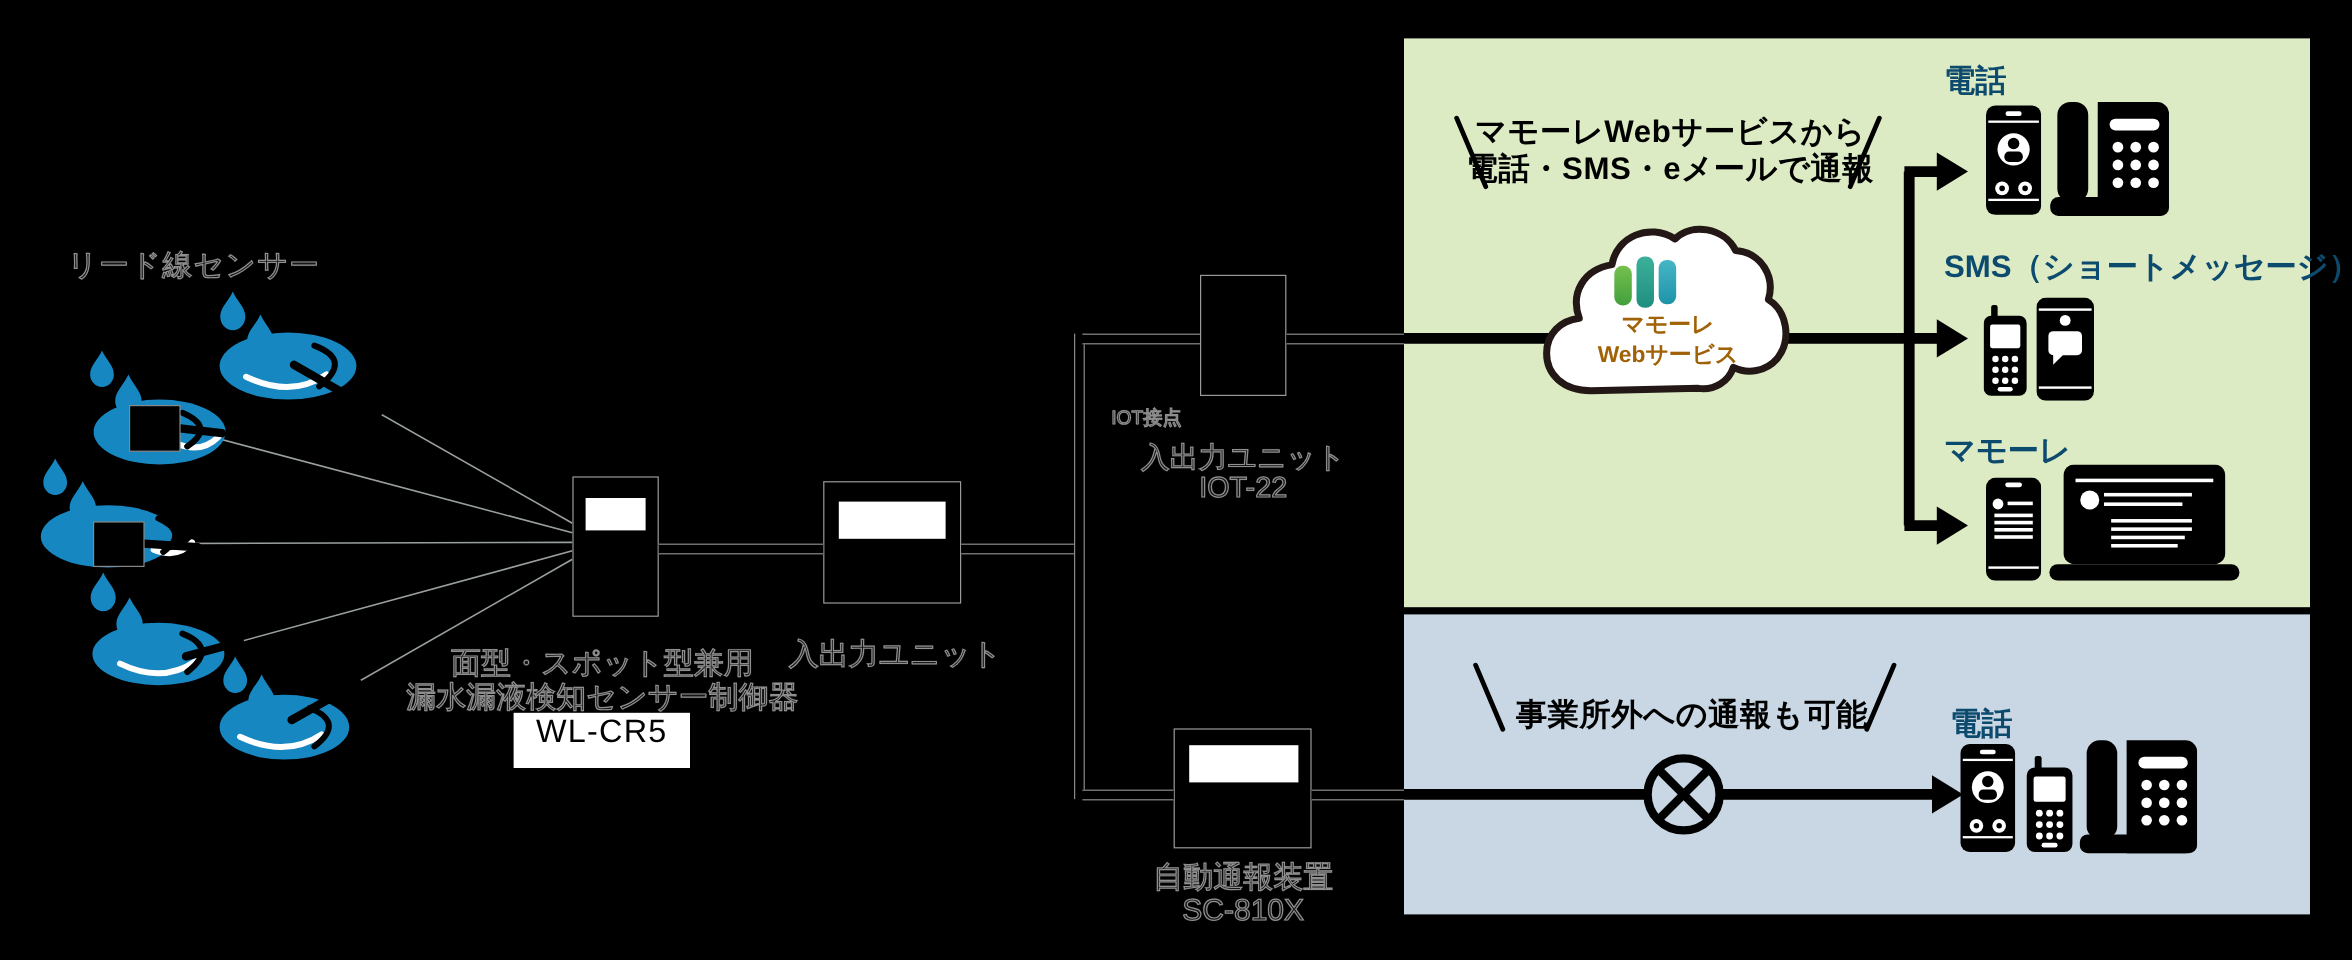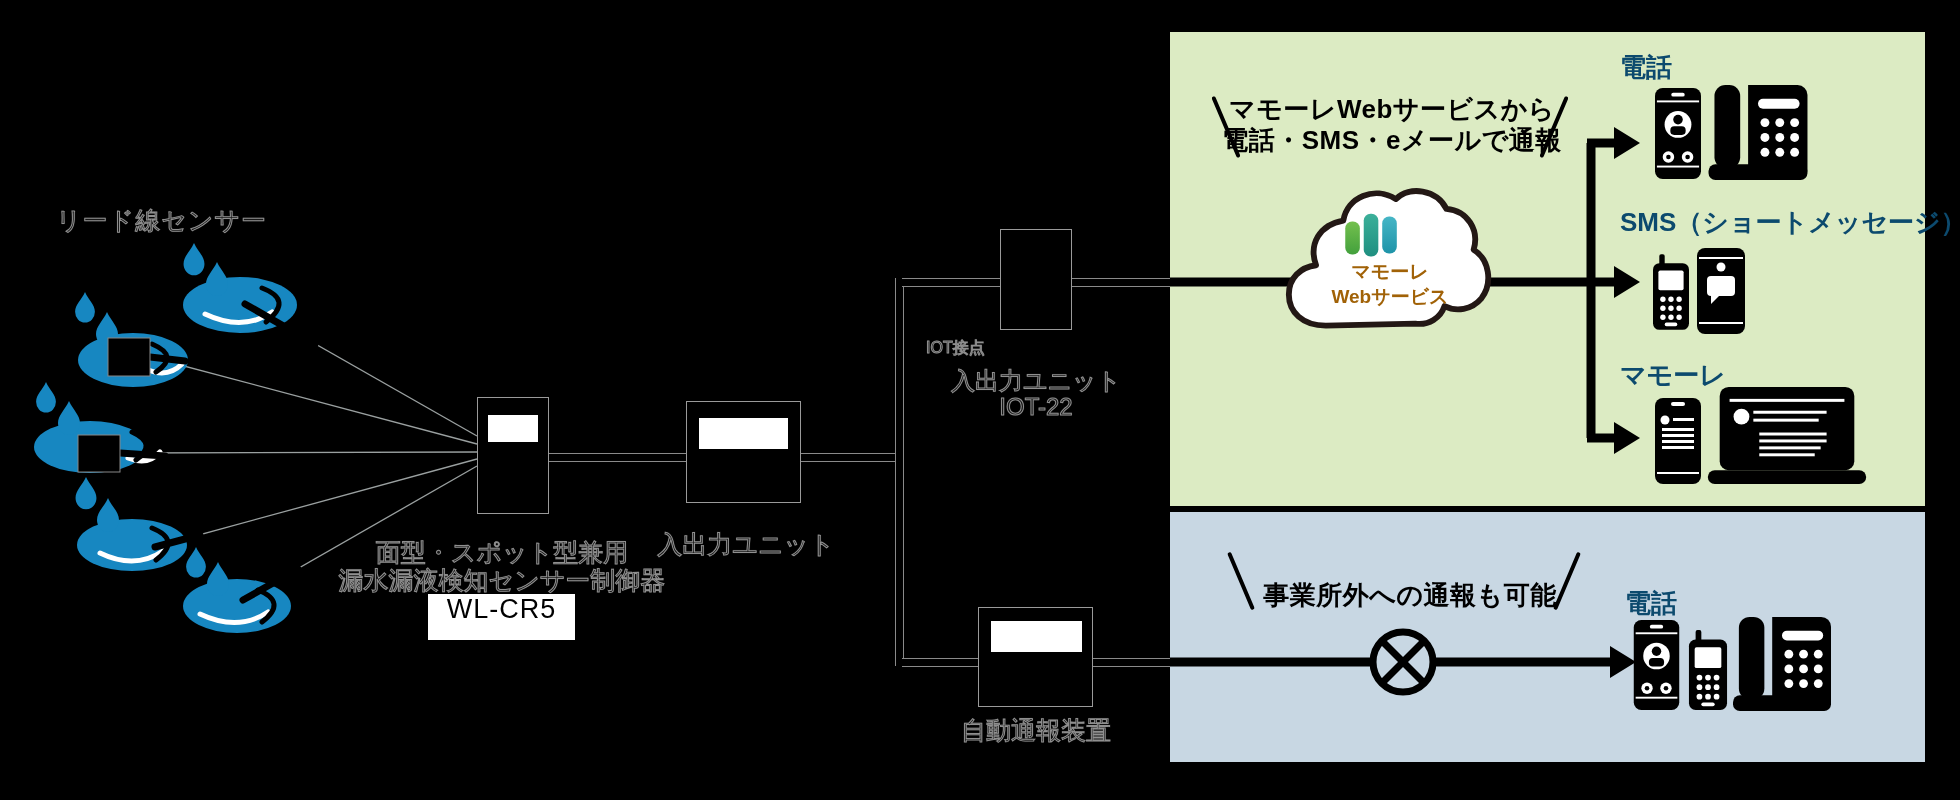--- a/index.html
+++ b/index.html
@@ -125,20 +125,21 @@
   <div class="abs ghost" style="left:322px;top:564px;width:360px;text-align:center;font-size:25px;">漏水漏液検知センサー制御器</div>
   <div class="modelbox">WL-CR5</div>
 
   <div class="abs ghost" style="left:656px;top:528px;width:180px;text-align:center;font-size:25px;">入出力ユニット</div>
 
   <div class="abs ghost" style="left:926px;top:338px;width:220px;text-align:left;font-size:16px;">IOT接点</div>
   <div class="abs ghost" style="left:926px;top:365px;width:220px;text-align:center;font-size:24px;">入出力ユニット</div>
   <div class="abs ghost" style="left:926px;top:393px;width:220px;text-align:center;font-size:24px;">IOT-22</div>
 
   <div class="abs ghost" style="left:921px;top:714px;width:230px;text-align:center;font-size:25px;">自動通報装置</div>
+  <div class="abs ghost" style="left:921px;top:745px;width:230px;text-align:center;font-size:25px;">SC-810X</div>
 
   <div class="panel panel-green">
 
     <div class="slash" style="left:54px;top:62px;height:66px;transform:rotate(-23deg);"></div>
     <div class="slash" style="left:382px;top:62px;height:66px;transform:rotate(23deg);"></div>
     <div class="headline" style="left:52px;top:62px;width:340px;">マモーレWebサービスから</div>
     <div class="headline" style="left:52px;top:93px;width:340px;">電話・SMS・eメールで通報</div>
 
     <svg class="abs" style="left:0;top:0" width="755" height="474" viewBox="0 0 755 474">
       <g stroke="#000" stroke-width="9" fill="none">

